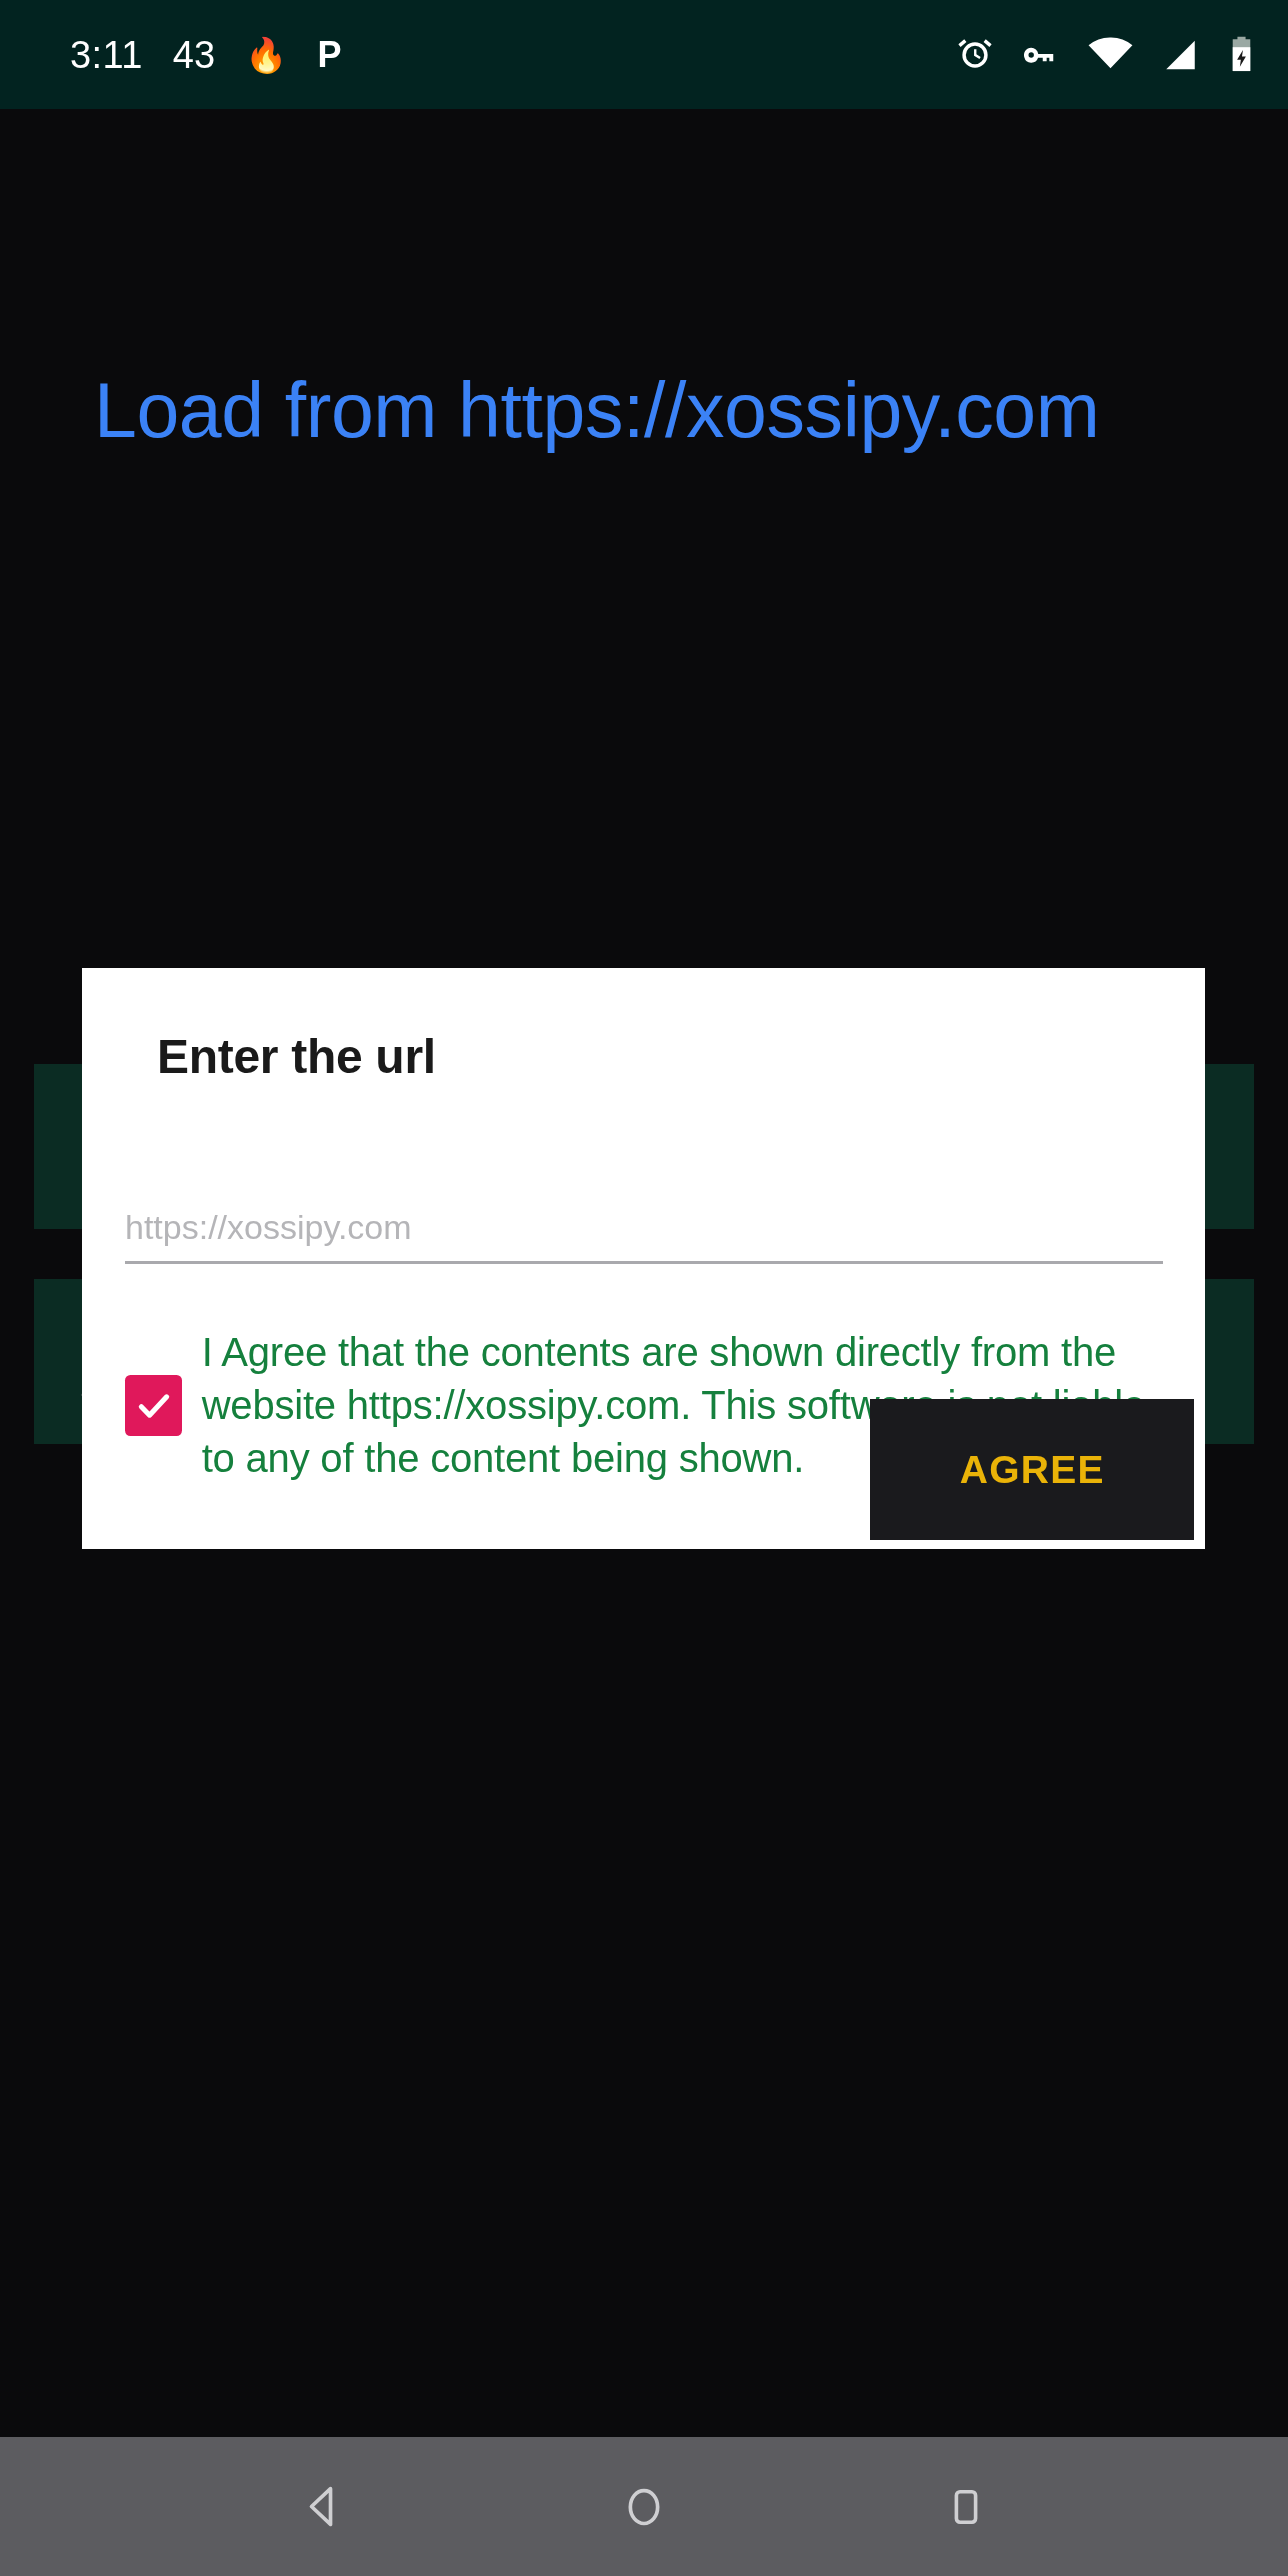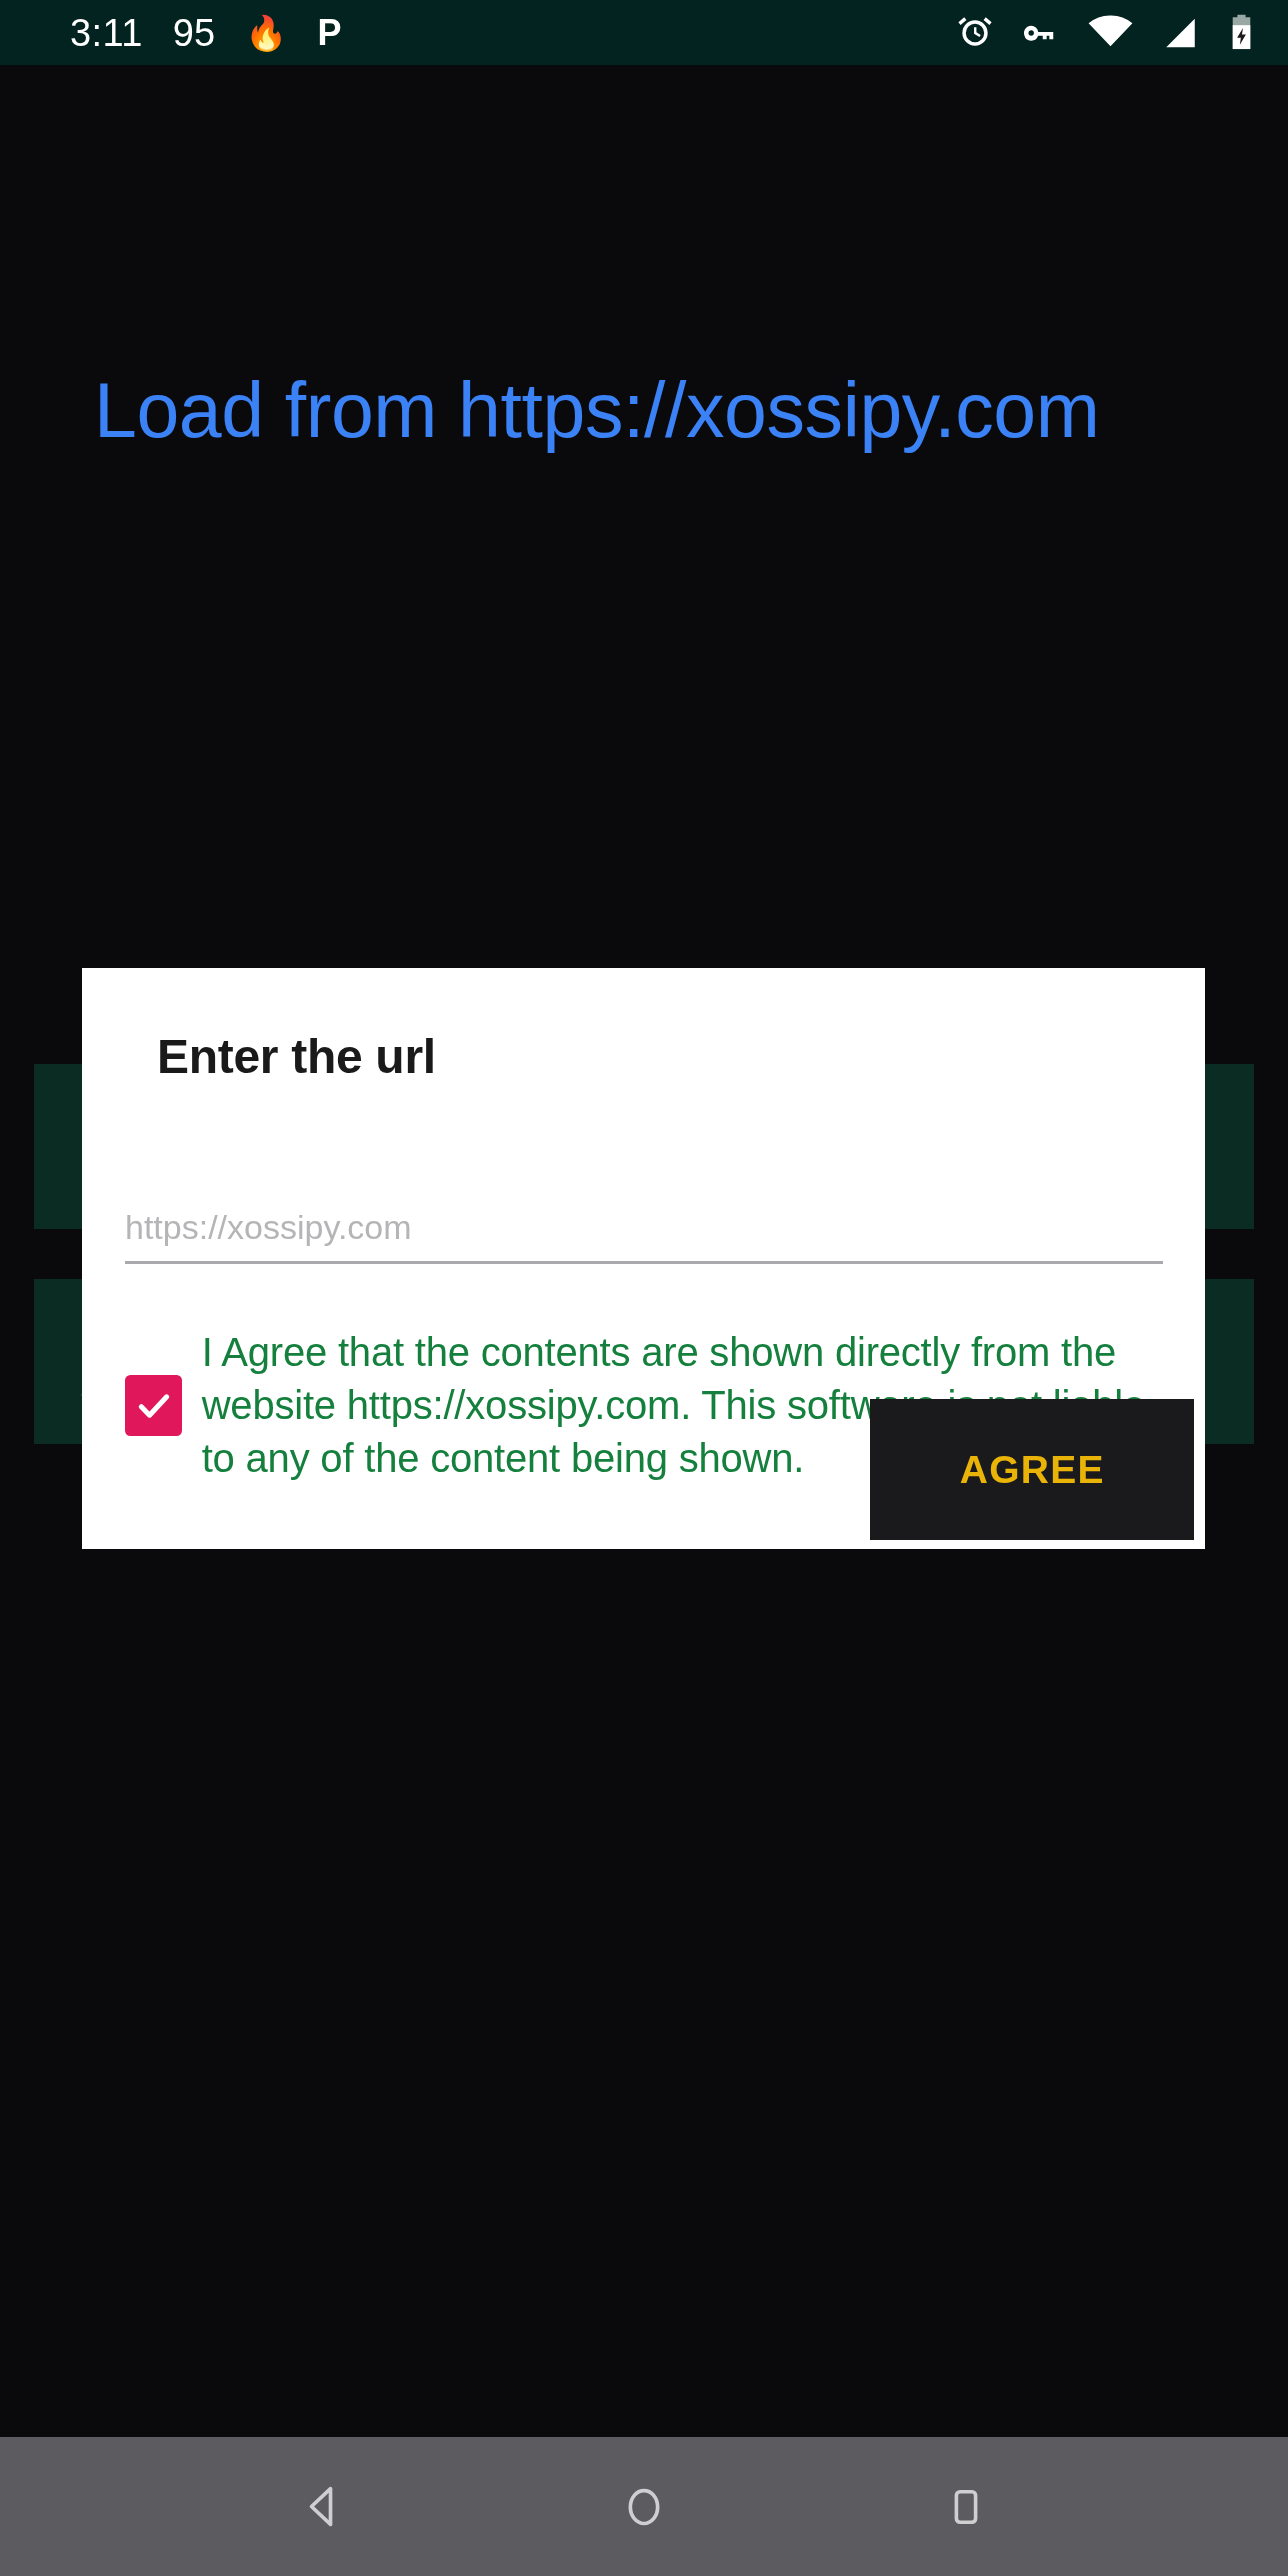--- a/index.html
+++ b/index.html
@@ -16,21 +16,21 @@
     height: 2576px;
     background: #0a0a0c;
     overflow: hidden;
   }
 
   
   #status-bar {
     position: absolute;
     top: 0; left: 0;
     width: 1288px;
-    height: 65px;
+    height: 109px;
     background: #022320;
     display: flex;
     align-items: center;
     justify-content: space-between;
     padding: 0 32px 0 70px;
     box-sizing: border-box;
   }
   .sb-left {
     display: flex;
     align-items: center;
@@ -235,21 +235,21 @@
   .nav-btn svg { display: block; }
 </style>
 </head>
 <body>
 
 <div id="screen">
 
   <div id="status-bar">
     <div class="sb-left">
       <span class="sb-time">3:11</span>
-      <span class="sb-num">95</span>
+      <span class="sb-num">43</span>
       <span class="sb-emoji">🔥</span>
       <span class="sb-pico">P</span>
     </div>
     <div class="sb-right">
       <span>
         <svg width="38" height="38" viewBox="0 0 24 24" fill="#ffffff">
           <path d="M12 4a8 8 0 100 16 8 8 0 000-16zm0 2.2a5.8 5.8 0 110 11.6 5.8 5.8 0 010-11.6zm.9 2.1h-1.5v4.1l3.4 2.1.8-1.3-2.7-1.6V8.3z"></path>
           <path d="M5.2 2.1L1.5 5.2l1.4 1.7 3.7-3.1zM18.8 2.1l-1.4 1.7 3.7 3.1 1.4-1.7z"></path>
         </svg>
       </span>

